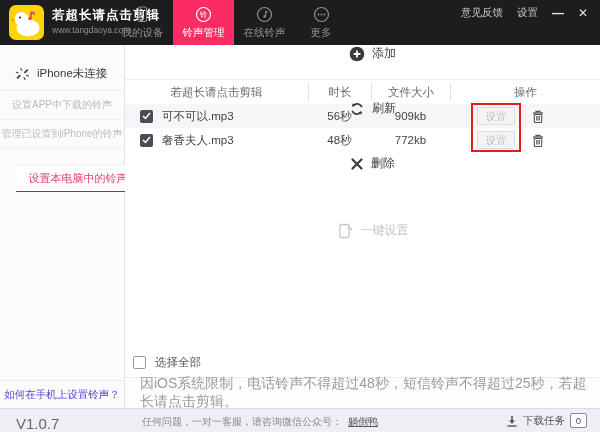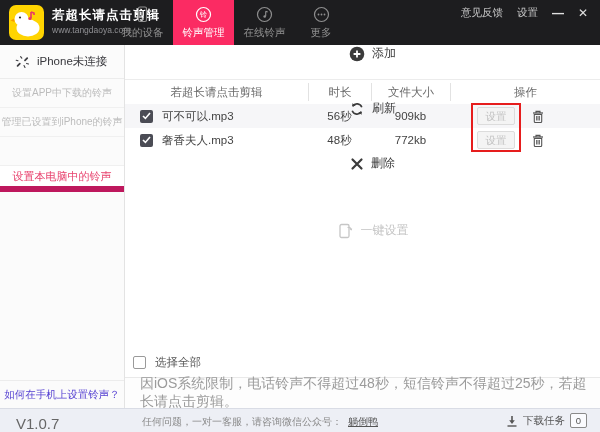--- a/index.html
+++ b/index.html
@@ -16,26 +16,26 @@
        color:#8f8f8f;font-size:10.5px;cursor:pointer;}
   .tab.active{background:#fb2b63;color:#fff;}
   .tab.more{width:52px;}
   .tb-right{position:absolute;right:12px;top:0;height:26px;display:flex;align-items:center;gap:14px;
             color:#c9c9c9;font-size:10.5px;}
   .winbtn{color:#e0e0e0;font-size:12px;font-weight:bold;cursor:pointer;line-height:1;}
   
   .sidebar{position:absolute;left:0;top:45px;width:125px;height:363px;background:#fbfbfb;
            border-right:1px solid #e3e3e3;box-sizing:border-box;}
   .sb-connect{height:33px;display:flex;align-items:center;padding-left:15px;gap:7px;
-              border-bottom:1px solid #ececec;color:#38383d;font-size:11.5px;}
+              border-bottom:1px solid #ececec;color:#38383d;font-size:11.5px;margin-top:12px;}
   .sb-item{height:28px;display:flex;align-items:center;justify-content:center;
            color:#bcbcbc;font-size:10px;border-bottom:1px solid #f0f0f0;}
-  .sb-active{position:absolute;left:0;top:120px;width:100%;height:27px;display:flex;align-items:center;
+  .sb-active{position:absolute;left:16px;top:120px;width:100%;height:27px;display:flex;align-items:center;
              justify-content:center;color:#e8416d;font-size:11px;background:#fff;box-sizing:border-box;
-             border-top:1px solid #f0f0f0;border-bottom:6px solid #be185d;cursor:pointer;}
+             border-top:1px solid #f0f0f0;border-bottom:1px solid #be185d;cursor:pointer;}
   .sb-help{position:absolute;left:0;top:335px;width:100%;height:28px;display:flex;align-items:center;
            justify-content:center;color:#5743d2;font-size:10.5px;border-top:1px solid #ececec;
            box-sizing:border-box;cursor:pointer;background:#fbfbfb;}
   
   .main{position:absolute;left:125px;top:45px;width:475px;height:363px;background:#fff;}
   .toolbar{height:35px;border-bottom:1px solid #ececec;display:flex;align-items:center;
            padding-left:20px;gap:38px;box-sizing:border-box;flex-direction:column;}
   .tbtn{display:flex;align-items:center;gap:7px;font-size:12px;color:#3a3a3a;cursor:pointer;}
   .tbtn.disabled{color:#c3c3c3;cursor:default;margin-top:12px;}
   .thead{height:24px;display:flex;align-items:center;font-size:11.5px;color:#6b6b6b;}

